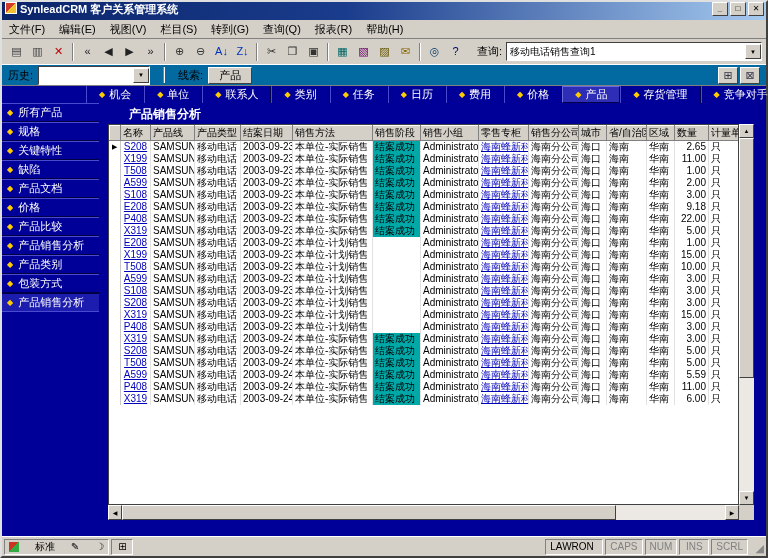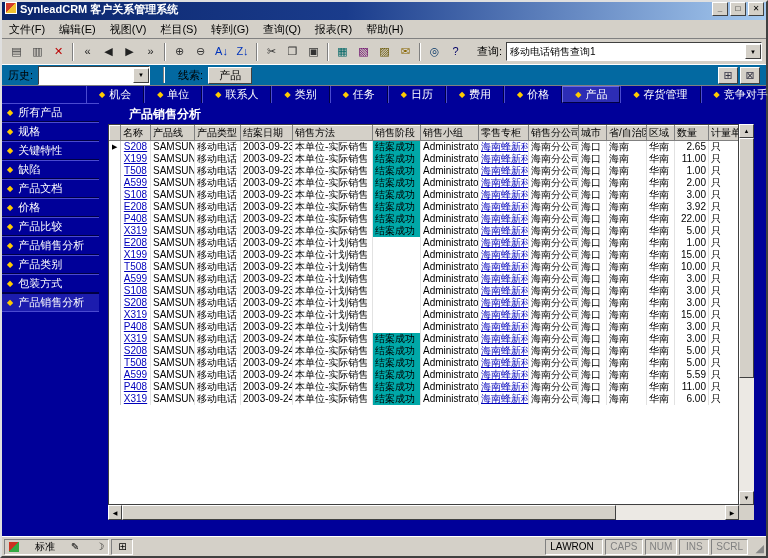--- a/index.html
+++ b/index.html
@@ -470,21 +470,21 @@
                   <td class="c-type">移动电话</td>
                   <td class="c-date">2003-09-23</td>
                   <td class="c-method">本单位-实际销售</td>
                   <td class="c-stage stage-ok">结案成功</td>
                   <td class="c-team">Administrator</td>
                   <td class="c-counter link">海南蜂新科</td>
                   <td class="c-branch">海南分公司</td>
                   <td class="c-city">海口</td>
                   <td class="c-province">海南</td>
                   <td class="c-region">华南</td>
-                  <td class="c-qty">3.92</td>
+                  <td class="c-qty">9.18</td>
                   <td class="c-unit">只</td>
                 </tr>
                 <tr class="row">
                   <td class="sel"></td>
                   <td class="c-name link">P408</td>
                   <td class="c-line">SAMSUNG</td>
                   <td class="c-type">移动电话</td>
                   <td class="c-date">2003-09-23</td>
                   <td class="c-method">本单位-实际销售</td>
                   <td class="c-stage stage-ok">结案成功</td>

